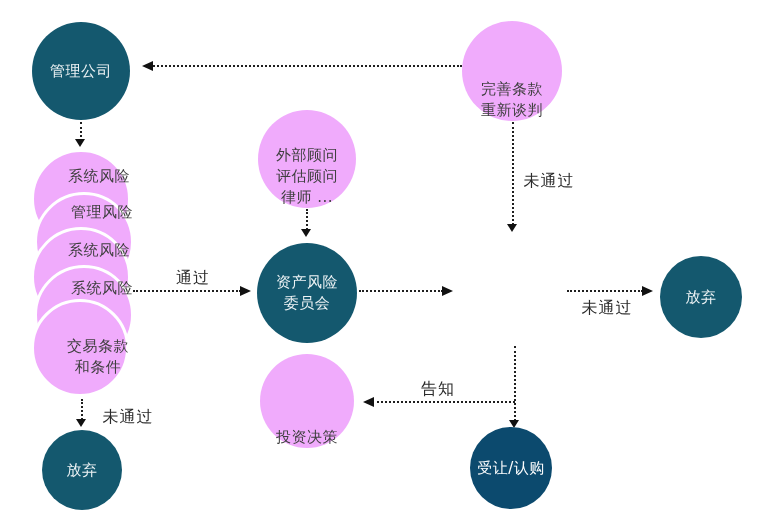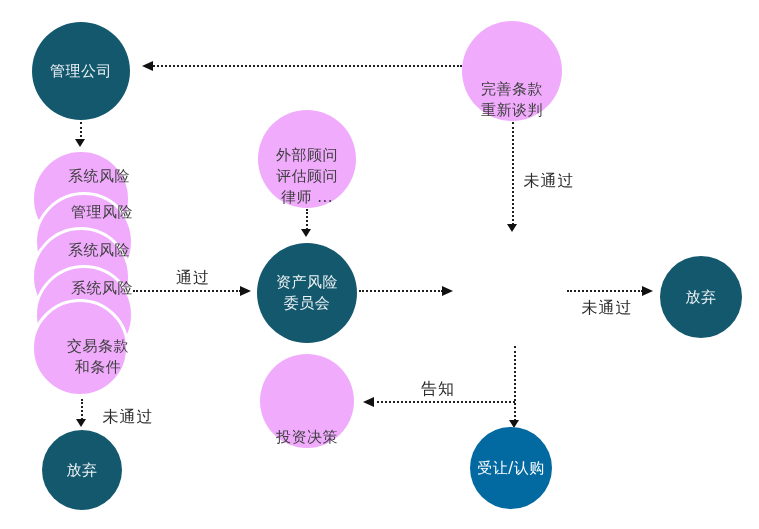--- a/index.html
+++ b/index.html
@@ -8,21 +8,21 @@
     font-family:"DejaVu Sans", sans-serif; overflow:hidden;
   }
   .circle {
     position:absolute; border-radius:50%;
     display:flex; align-items:center; justify-content:center;
     text-align:center; font-size:15px; line-height:21px;
     white-space:pre-line; letter-spacing:0.5px;
   }
   .teal { background:#14586e; color:#edf3f5; }
   .gray { background:#f0abfc; color:#3f3f3f;align-items:flex-end; }
-  .red  { background:#0369a1; color:#ffffff; }
+  .red  { background:#0c4a6e; color:#ffffff; }
   .stack { border:3px solid #ffffff; box-sizing:border-box; display:block; }
   .stack .lbl { position:absolute; left:18px; width:100%; text-align:center; }
   .edge-label {
     position:absolute; transform:translate(-50%,-50%);
     font-size:16px; color:#2b2b2b; white-space:nowrap; letter-spacing:1px;
   }
   .hline { position:absolute; height:0; border-top:2px dotted #1f1f1f; }
   .vline { position:absolute; width:0; border-left:2px dotted #1f1f1f; }
   .ah { position:absolute; width:0; height:0; }
   .ah-left  { border-top:5px solid transparent; border-bottom:5px solid transparent; border-right:11px solid #111111; }

